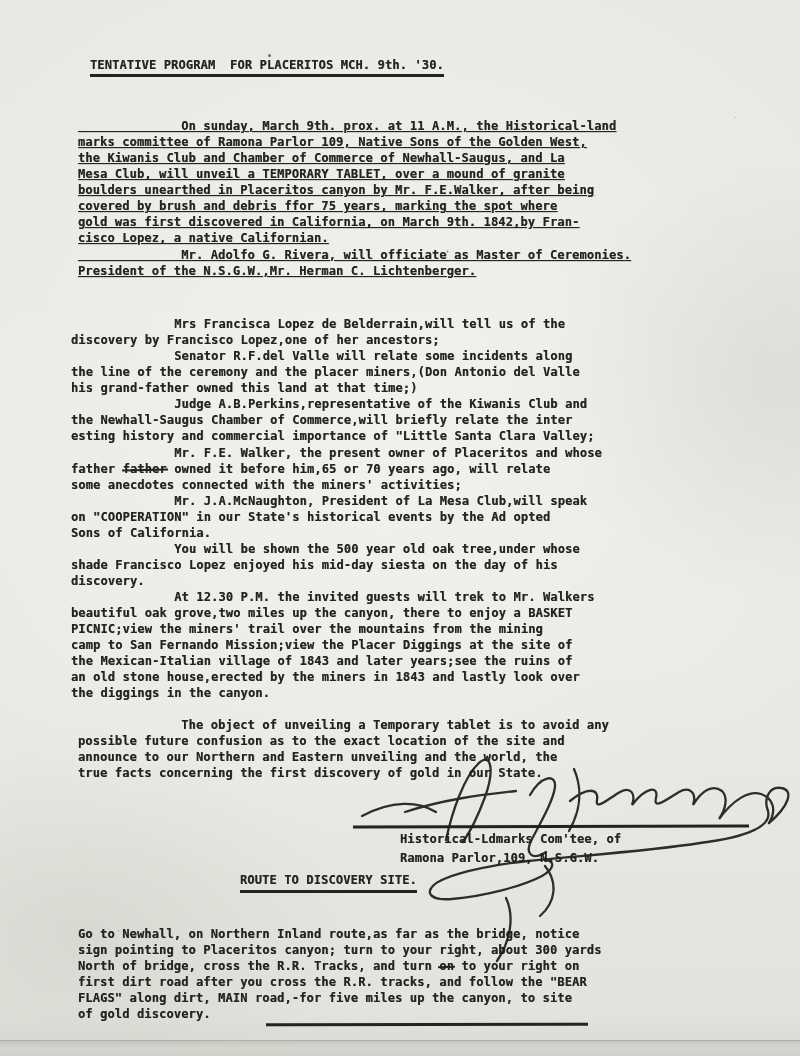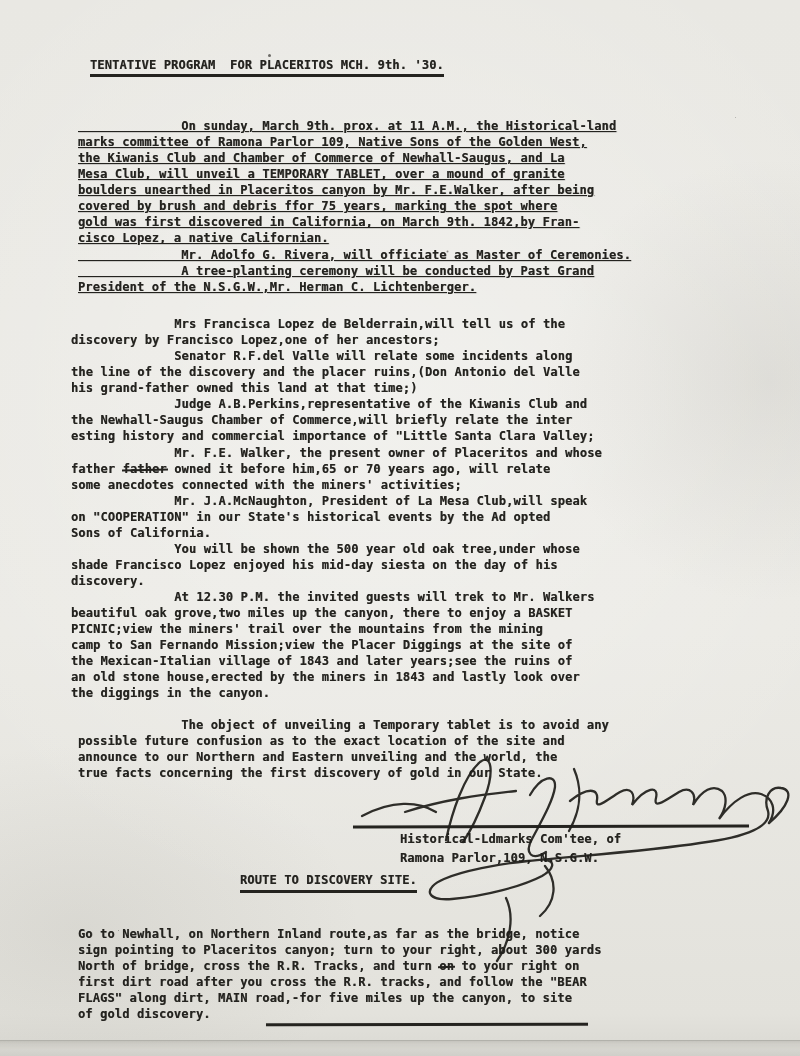--- a/index.html
+++ b/index.html
@@ -75,29 +75,28 @@
   <div class="typed" style="left:78px;top:118px;width:710px;text-decoration:underline;">
       <div class="tline">              On sunday, March 9th. prox. at 11 A.M., the Historical-land</div>
       <div class="tline">marks committee of Ramona Parlor 109, Native Sons of the Golden West,</div>
       <div class="tline">the Kiwanis Club and Chamber of Commerce of Newhall-Saugus, and La</div>
       <div class="tline">Mesa Club, will unveil a TEMPORARY TABLET, over a mound of granite</div>
       <div class="tline">boulders unearthed in Placeritos canyon by Mr. F.E.Walker, after being</div>
       <div class="tline">covered by brush and debris ffor 75 years, marking the spot where</div>
       <div class="tline">gold was first discovered in California, on March 9th. 1842,by Fran-</div>
       <div class="tline">cisco Lopez, a native Californian.</div>
       <div class="tline">              Mr. Adolfo G. Rivera, will officiate as Master of Ceremonies.</div>
-      <div class="tline">              A tree-planting ceremony will be conducted by Past Grand</div>
       <div class="tline">President of the N.S.G.W.,Mr. Herman C. Lichtenberger.</div>
     </div>
 
   <div class="typed" style="left:71px;top:316px;width:710px;">
       <div class="tline">              Mrs Francisca Lopez de Belderrain,will tell us of the</div>
       <div class="tline">discovery by Francisco Lopez,one of her ancestors;</div>
       <div class="tline">              Senator R.F.del Valle will relate some incidents along</div>
-      <div class="tline">the line of the discovery and the placer ruins,(Don Antonio del Valle</div>
+      <div class="tline">the line of the ceremony and the placer miners,(Don Antonio del Valle</div>
       <div class="tline">his grand-father owned this land at that time;)</div>
       <div class="tline">              Judge A.B.Perkins,representative of the Kiwanis Club and</div>
       <div class="tline">the Newhall-Saugus Chamber of Commerce,will briefly relate the inter</div>
       <div class="tline">esting history and commercial importance of "Little Santa Clara Valley;</div>
       <div class="tline">              Mr. F.E. Walker, the present owner of Placeritos and whose</div>
       <div class="tline">father <span class="struck">father</span> owned it before him,65 or 70 years ago, will relate</div>
       <div class="tline">some anecdotes connected with the miners' activities;</div>
       <div class="tline">              Mr. J.A.McNaughton, President of La Mesa Club,will speak</div>
       <div class="tline">on "COOPERATION" in our State's historical events by the Ad opted</div>
       <div class="tline">Sons of California.</div>

